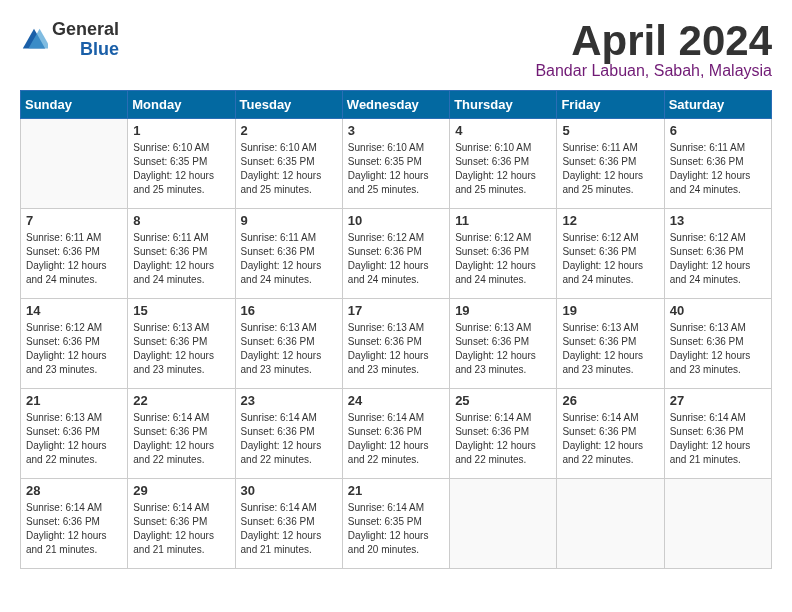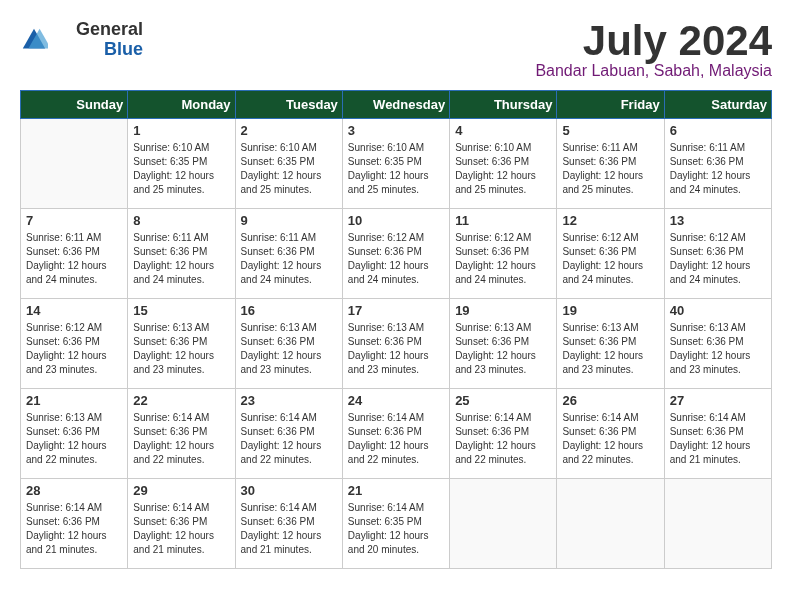--- a/index.html
+++ b/index.html
@@ -24,21 +24,21 @@
       align-items: center;
       gap: 4px;
     }
     .logo-text {
       display: flex;
       flex-direction: column;
       font-size: 18px;
       font-weight: bold;
       line-height: 1.1;
     }
-    .logo-general { color: #333; margin-left: 24px; }
+    .logo-general { color: #333; }
     .logo-blue { color: #1a5fa8; text-align: right; }
     .logo-icon {
       width: 28px;
       height: 28px;
     }
     .title-block {
       text-align: right;
     }
     .month-title {
       font-size: 42px;
@@ -49,24 +49,24 @@
     .location {
       font-size: 16px;
       color: #701a75;
     }
     .calendar {
       width: 100%;
       border-collapse: collapse;
       font-size: 11px;
     }
     .calendar th {
-      background-color: #14532d;
+      background-color: #0369a1;
       color: #fff;
       padding: 6px 4px;
-      text-align: right;
+      text-align: left;
       font-size: 13px;
       border: 1px solid #2a6db5;
     }
     .calendar td {
       border: 1px solid #ccc;
       vertical-align: top;
       padding: 4px 5px;
       height: 90px;
       width: 106px;
       background: #fff;
@@ -102,21 +102,21 @@
       <svg class="logo-icon" viewBox="0 0 40 40">
         <polygon points="20,4 36,32 4,32" fill="#1a5fa8"></polygon>
         <polygon points="28,4 44,32 12,32" fill="#4a9fd4" opacity="0.7"></polygon>
       </svg>
       <div class="logo-text">
         <span class="logo-general">General</span>
         <span class="logo-blue">Blue</span>
       </div>
     </div>
     <div class="title-block">
-      <div class="month-title">July 2024</div>
+      <div class="month-title">April 2024</div>
       <div class="location">Bandar Labuan, Sabah, Malaysia</div>
     </div>
   </div>
 
   <table class="calendar">
     <thead>
       <tr>
         <th>Sunday</th>
         <th>Monday</th>
         <th>Tuesday</th>

